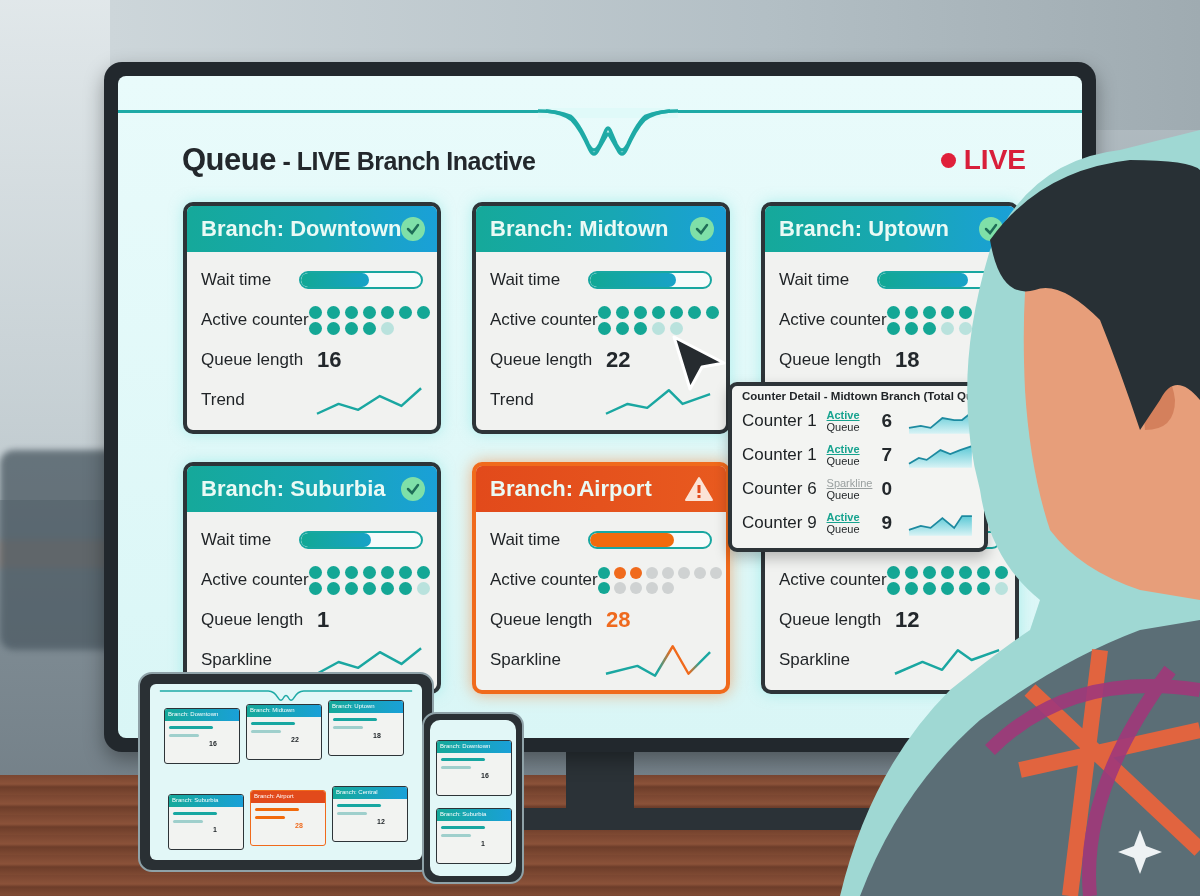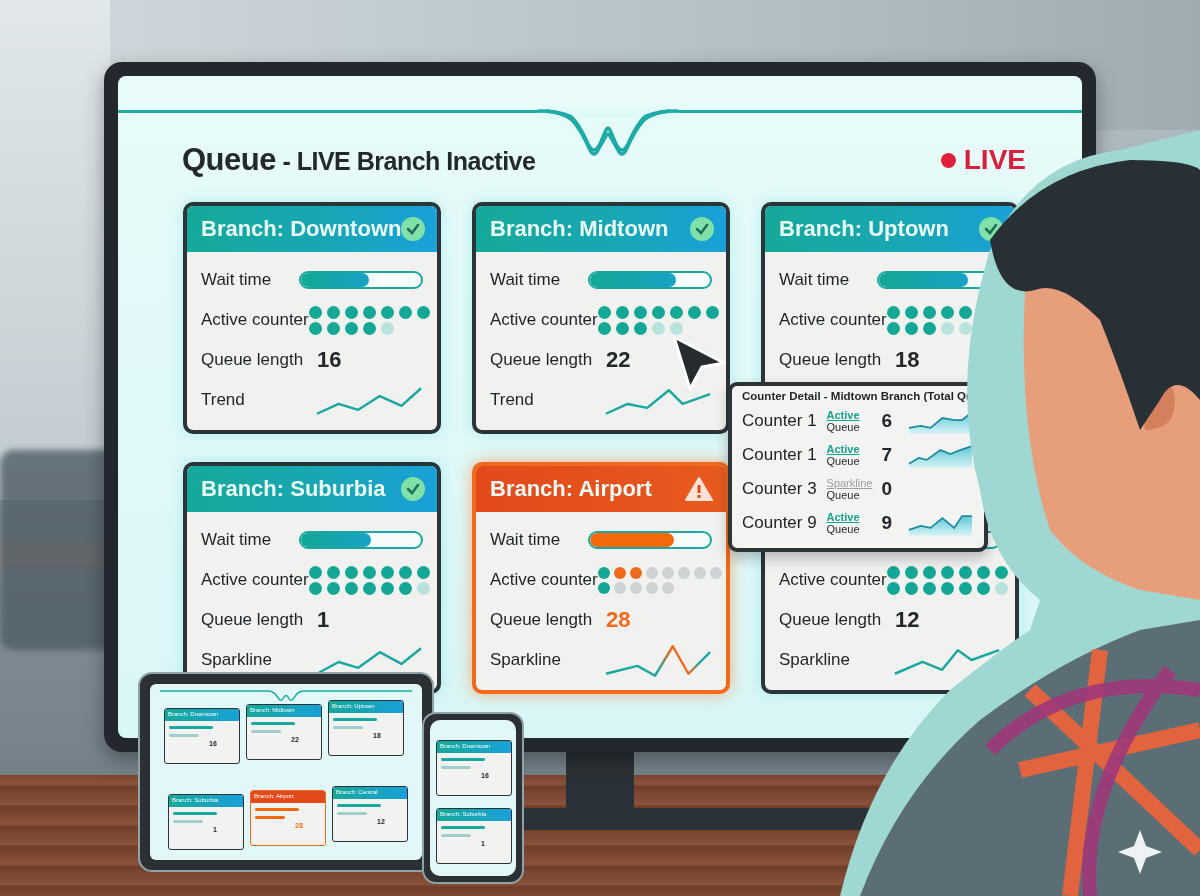--- a/index.html
+++ b/index.html
@@ -541,21 +541,21 @@
             <linearGradient id="pg1" x1="0" y1="0" x2="0" y2="1">
               <stop offset="0" stop-color="#5cc9d6"></stop>
               <stop offset="1" stop-color="#d8f3f5"></stop>
             </linearGradient>
           </defs>
       <path d="M2 22 L12 16 L20 18 L34 8 L44 12 L54 8 L66 4 L66 26 L2 26 Z" fill="url(#pg1)"></path>
       <path d="M2 22 L12 16 L20 18 L34 8 L44 12 L54 8 L66 4" fill="none" stroke="#1d8aa0" stroke-width="1.8"></path>
         </svg>
       </div>
       <div class="pop-row">
-    <span class="pop-counter">Counter 3</span>
+    <span class="pop-counter">Counter 6</span>
     <span class="pop-status">
       <span class="st inactive">Sparkline</span>
       <span class="q">Queue</span>
     </span>
     <span class="pop-val">0</span>
     <span class="pop-spark"></span>
       </div>
       <div class="pop-row">
     <span class="pop-counter">Counter 9</span>
     <span class="pop-status">

